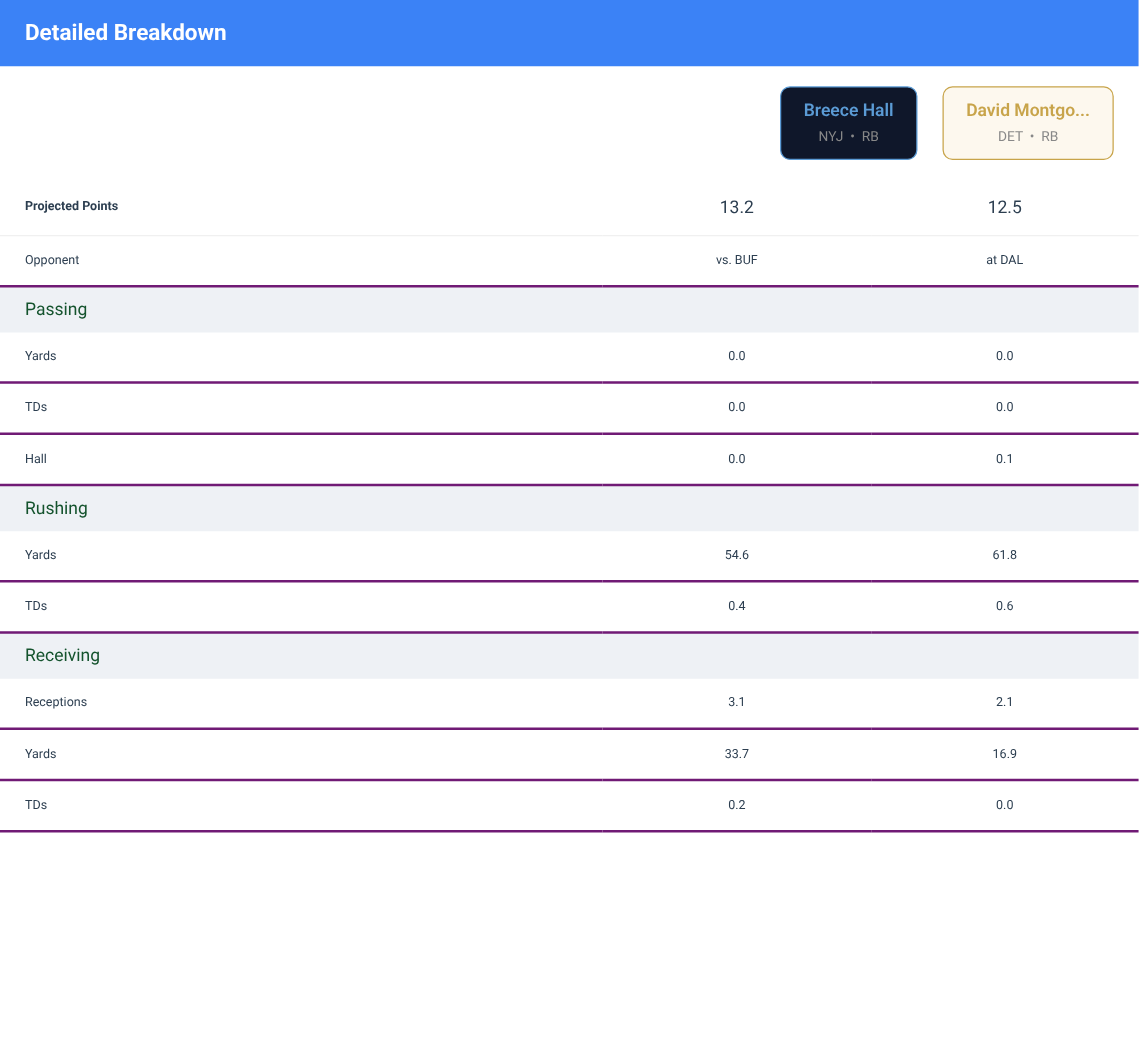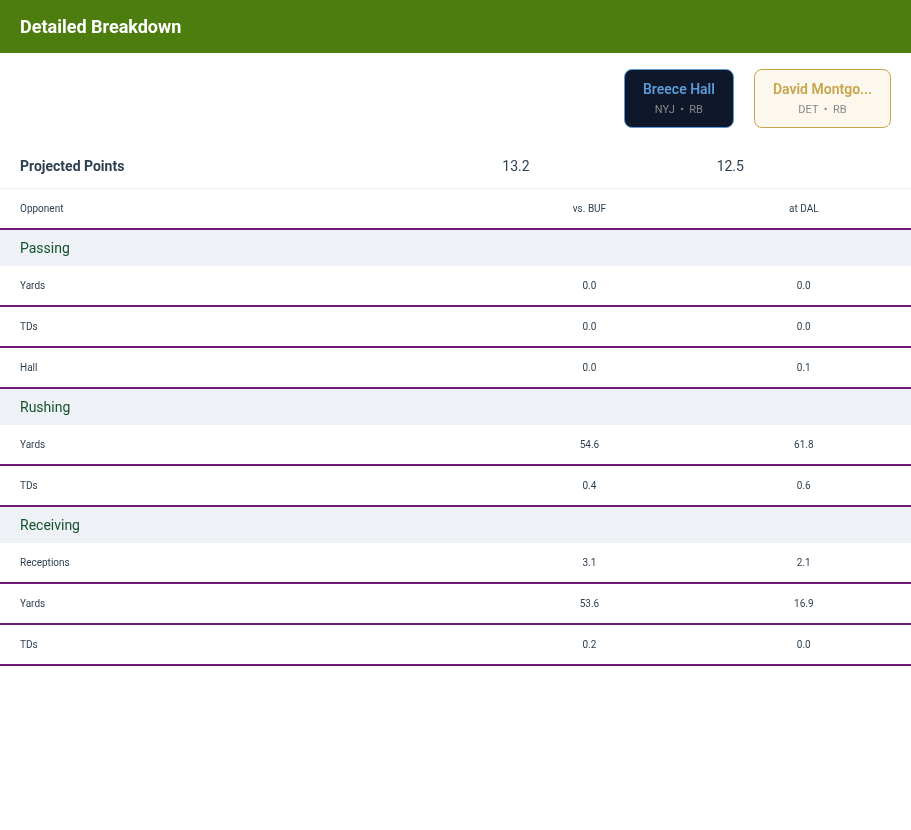--- a/index.html
+++ b/index.html
@@ -9,21 +9,21 @@
     }
 
     body {
       font-family: -apple-system, BlinkMacSystemFont, 'Segoe UI', Roboto, sans-serif;
       background: #ffffff;
       width: 911px;
       min-height: 830px;
     }
 
     .header {
-      background: #4d7c0f;
+      background: #3b82f6;
       color: #ffffff;
       padding: 16px 20px;
       font-size: 18px;
       font-weight: 700;
     }
 
     .player-cards-row {
       display: flex;
       justify-content: flex-end;
       padding: 16px 20px;
@@ -99,25 +99,25 @@
       width: 450px;
     }
 
     tr.projected td {
       padding: 14px 20px;
       border-bottom: 1px solid #f0f0f0;
     }
 
     tr.projected td:first-child {
       font-weight: 700;
-      font-size: 14px;
+      font-size: 10px;
     }
 
     tr.projected td.value {
-      text-align: left;
+      text-align: center;
       font-size: 14px;
     }
   </style>
 </head>
 <body>
 
 <div class="header">
   <span>Detailed Breakdown</span>
 </div>
 
@@ -191,21 +191,21 @@
       <tr class="section-header">
         <td colspan="3">Receiving</td>
       </tr>
       <tr class="data-row">
         <td>Receptions</td>
         <td class="value">3.1</td>
         <td class="value">2.1</td>
       </tr>
       <tr class="data-row">
         <td>Yards</td>
-        <td class="value">53.6</td>
+        <td class="value">33.7</td>
         <td class="value">16.9</td>
       </tr>
       <tr class="data-row">
         <td>TDs</td>
         <td class="value">0.2</td>
         <td class="value">0.0</td>
       </tr>
     </tbody>
 </table>
 

